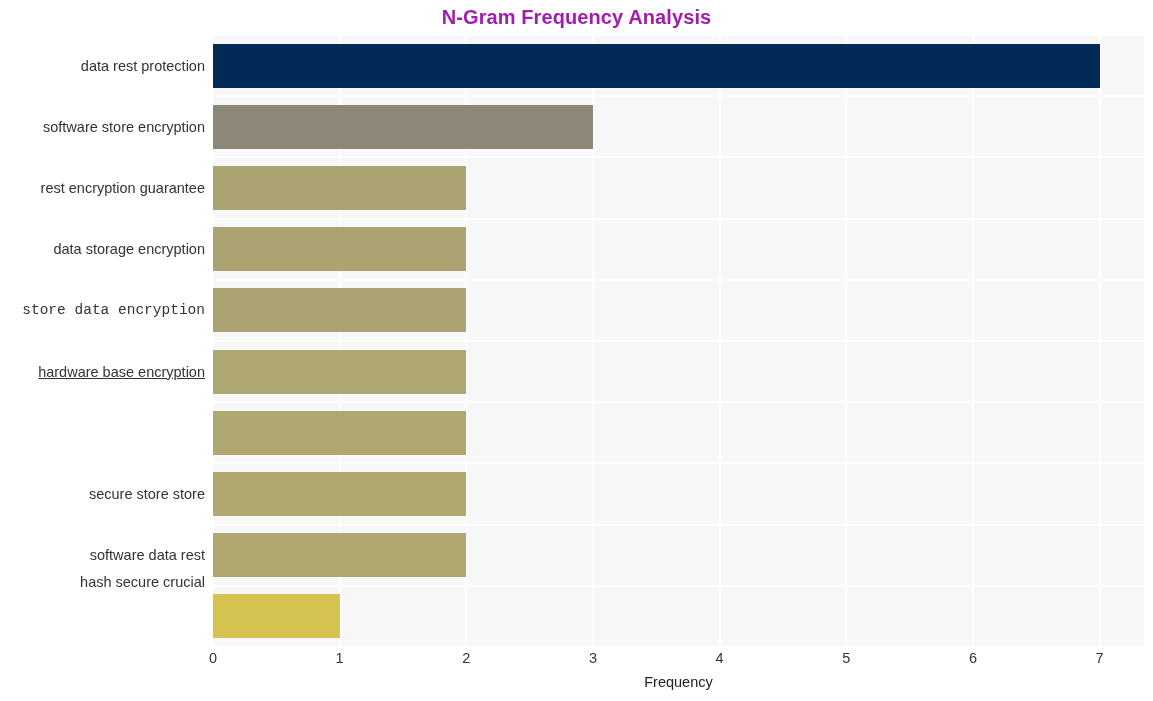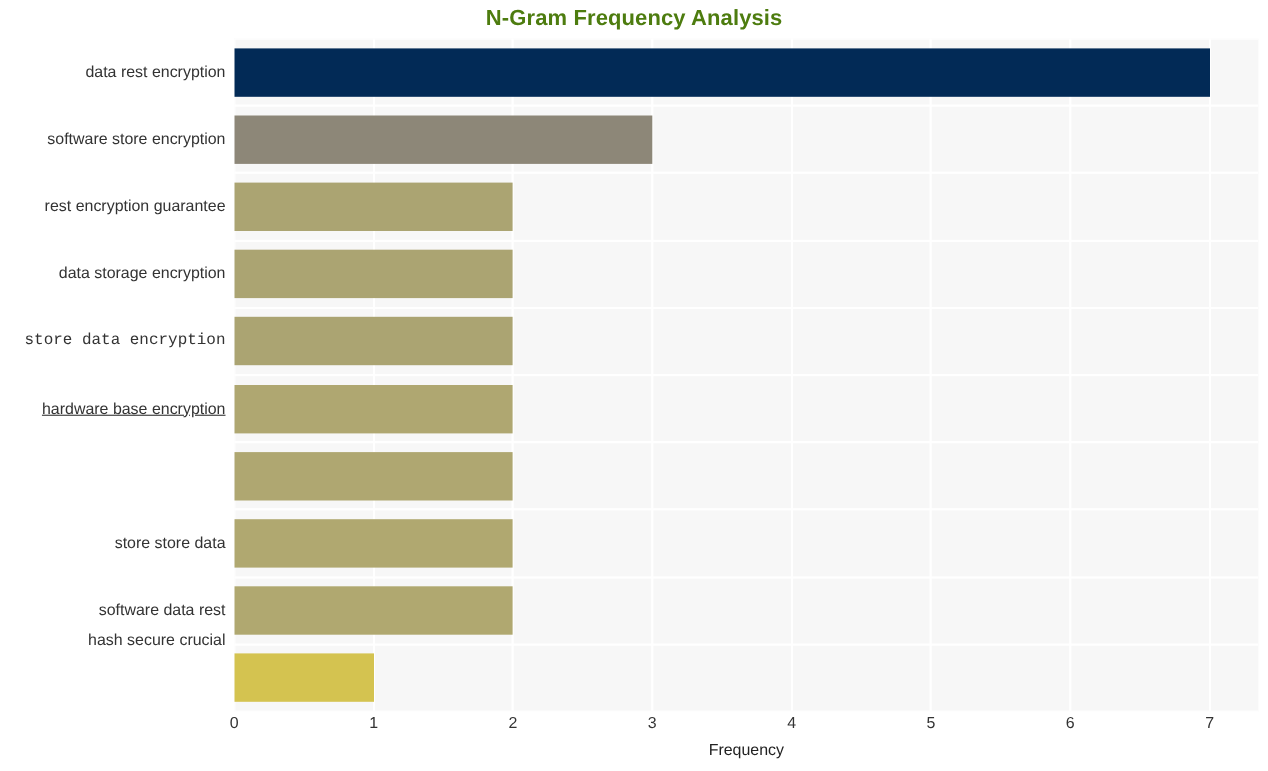--- a/index.html
+++ b/index.html
@@ -21,21 +21,21 @@
     background: #ffffff;
   }
   #chart-title {
     position: absolute;
     left: 0;
     top: 6px;
     width: 1153px;
     text-align: center;
     font-size: 20px;
     font-weight: bold;
-    color: #4d7c0f;
+    color: #a21caf;
     letter-spacing: 0.1px;
   }
   
   #plot-area {
     position: absolute;
     left: 213px;
     top: 35px;
     width: 931px;
     height: 612px;
     background: #f7f7f7;
@@ -140,27 +140,27 @@
         <div class="bar" title="store data encryption: 2" style="top: 253.368px; height: 44.064px; width: 253.333px; background: rgb(171, 164, 114);"></div>
         <div class="bar" title="hardware base encryption: 2" style="top: 314.568px; height: 44.064px; width: 253.333px; background: rgb(175, 167, 113);"></div>
         <div class="bar" title="compliance data protection: 2" style="top: 375.768px; height: 44.064px; width: 253.333px; background: rgb(175, 167, 113);"></div>
         <div class="bar" title="secure store data: 2" style="top: 436.968px; height: 44.064px; width: 253.333px; background: rgb(176, 168, 112);"></div>
         <div class="bar" title="encrypt data rest: 2" style="top: 498.168px; height: 44.064px; width: 253.333px; background: rgb(176, 168, 112);"></div>
         <div class="bar" title="hash secure crucial: 1" style="top: 559.368px; height: 44.064px; width: 126.667px; background: rgb(212, 195, 80);"></div>
       </div>
   </div>
 
   <div id="y-labels">
-      <div class="y-tick-label" style="top: 30.6px;">data rest encryption</div>
+      <div class="y-tick-label" style="top: 30.6px;">data rest protection</div>
       <div class="y-tick-label" style="top: 91.8px;">software store encryption</div>
       <div class="y-tick-label" style="top: 153px;">rest encryption guarantee</div>
       <div class="y-tick-label" style="top: 214.2px;">data storage encryption</div>
       <div class="y-tick-label" style="top: 275.4px; font-family: Liberation Mono, monospace;">store data encryption</div>
       <div class="y-tick-label" style="top: 336.6px; text-decoration: underline;">hardware base encryption</div>
-      <div class="y-tick-label" style="top: 459px;">store store data</div>
+      <div class="y-tick-label" style="top: 459px;">secure store store</div>
       <div class="y-tick-label" style="top: 520.2px;">software data rest</div>
       <div class="y-tick-label" style="top: 547px; padding-left: 21px;">hash secure crucial</div>
     </div>
   <div id="x-labels">
       <div class="x-tick-label" style="left: 0px;">0</div>
       <div class="x-tick-label" style="left: 126.667px;">1</div>
       <div class="x-tick-label" style="left: 253.333px;">2</div>
       <div class="x-tick-label" style="left: 380px;">3</div>
       <div class="x-tick-label" style="left: 506.667px;">4</div>
       <div class="x-tick-label" style="left: 633.333px;">5</div>

